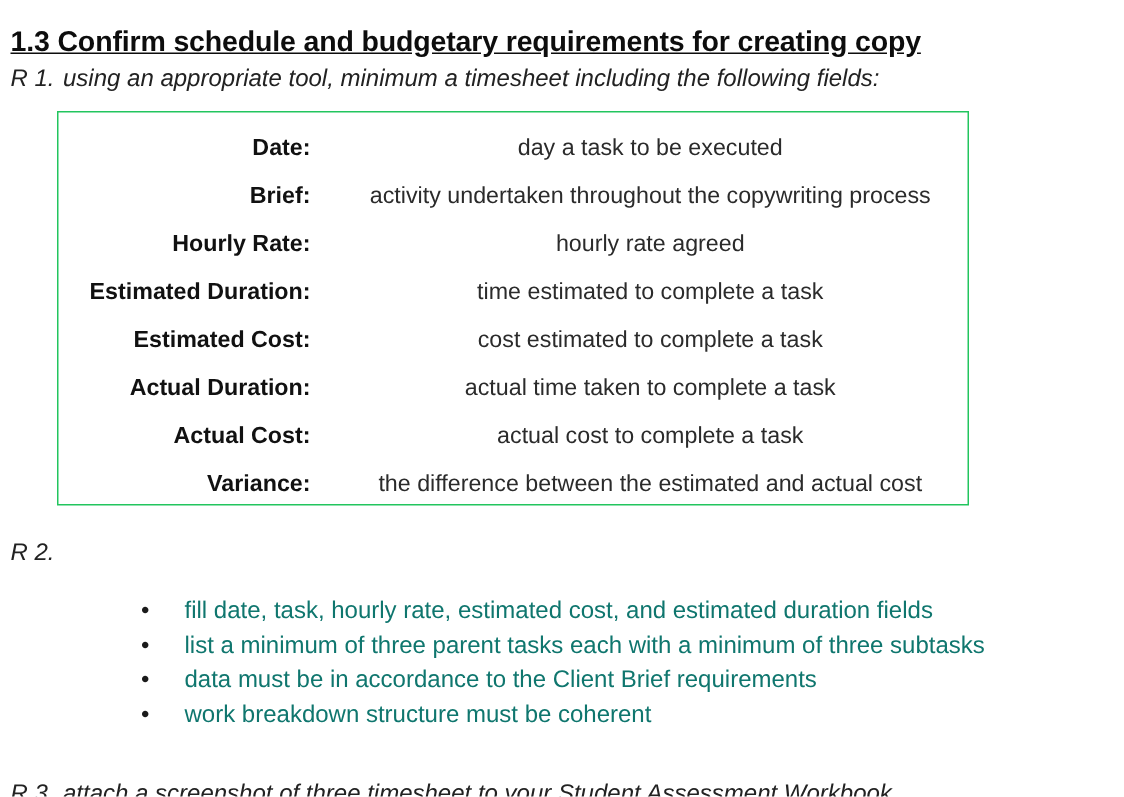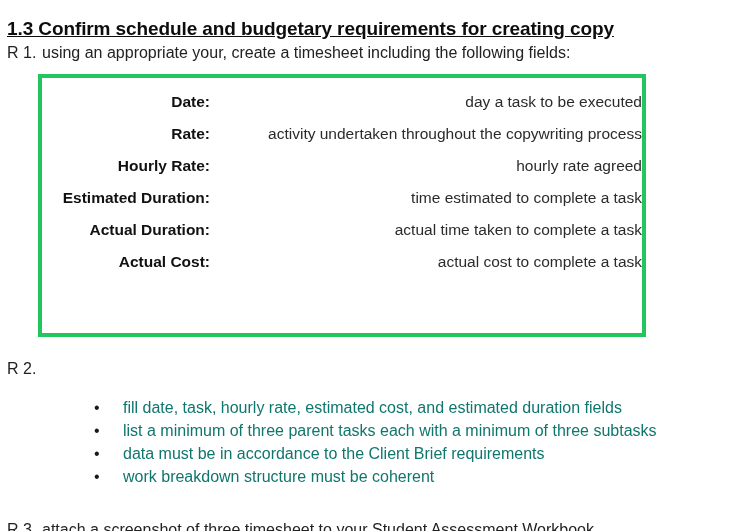--- a/index.html
+++ b/index.html
@@ -38,20 +38,21 @@
 
   
   .req-line {
     position: absolute;
     left: 7px;
     font-size: 16px;
     color: #222222;
     white-space: nowrap;
     display: flex;
     align-items: baseline;
+    font-style: italic;
   }
   .req-num {
     display: inline-block;
     width: 35px;
     flex: 0 0 35px;
     font-size: 16px;
     color: #222222;
   }
   .req-text {
     font-size: 16px;
@@ -62,21 +63,21 @@
   #req3 { top: 521px; }
 
   
   .field-table {
     position: absolute;
     left: 38px;
     top: 74px;
     width: 608px;
     height: 263px;
     box-sizing: border-box;
-    border: 4px solid #22c55e;
+    border: 1px solid #22c55e;
     background: #ffffff;
   }
   .field-table table {
     border-collapse: collapse;
     width: 100%;
     margin-top: 8px;
   }
   .field-table td {
     padding: 0;
     height: 32px;
@@ -86,21 +87,21 @@
   td.field-label {
     text-align: right;
     font-weight: bold;
     font-size: 15.5px;
     color: #111111;
     white-space: nowrap;
     width: 168px;
     padding-right: 0;
   }
   td.field-value {
-    text-align: right;
+    text-align: center;
     font-size: 15.5px;
     color: #2b2b2b;
     white-space: nowrap;
     padding-left: 15px;
   }
 
   
   .bullet-list {
     position: absolute;
     left: 0;
@@ -134,49 +135,57 @@
 </style>
 </head>
 <body>
 
 <div class="page">
 
   <h1 class="doc-heading">1.3 Confirm schedule and budgetary requirements for creating copy</h1>
 
   <div class="req-line" id="req1">
     <span class="req-num">R 1.</span>
-    <span class="req-text">using an appropriate your, create a timesheet including the following fields:</span>
+    <span class="req-text">using an appropriate tool, minimum a timesheet including the following fields:</span>
   </div>
 
   <div class="field-table">
     <table>
       <tbody>
         <tr>
           <td class="field-label">Date:</td>
           <td class="field-value">day a task to be executed</td>
         </tr>
         <tr>
-          <td class="field-label">Rate:</td>
+          <td class="field-label">Brief:</td>
           <td class="field-value">activity undertaken throughout the copywriting process</td>
         </tr>
         <tr>
           <td class="field-label">Hourly Rate:</td>
           <td class="field-value">hourly rate agreed</td>
         </tr>
         <tr>
           <td class="field-label">Estimated Duration:</td>
           <td class="field-value">time estimated to complete a task</td>
         </tr>
         <tr>
+          <td class="field-label">Estimated Cost:</td>
+          <td class="field-value">cost estimated to complete a task</td>
+        </tr>
+        <tr>
           <td class="field-label">Actual Duration:</td>
           <td class="field-value">actual time taken to complete a task</td>
         </tr>
         <tr>
           <td class="field-label">Actual Cost:</td>
           <td class="field-value">actual cost to complete a task</td>
+        </tr>
+        <tr>
+          <td class="field-label">Variance:</td>
+          <td class="field-value">the difference between the estimated and actual cost</td>
         </tr>
       </tbody>
     </table>
   </div>
 
   <div class="req-line" id="req2">
     <span class="req-num">R 2.</span>
   </div>
 
   <div class="bullet-list">

